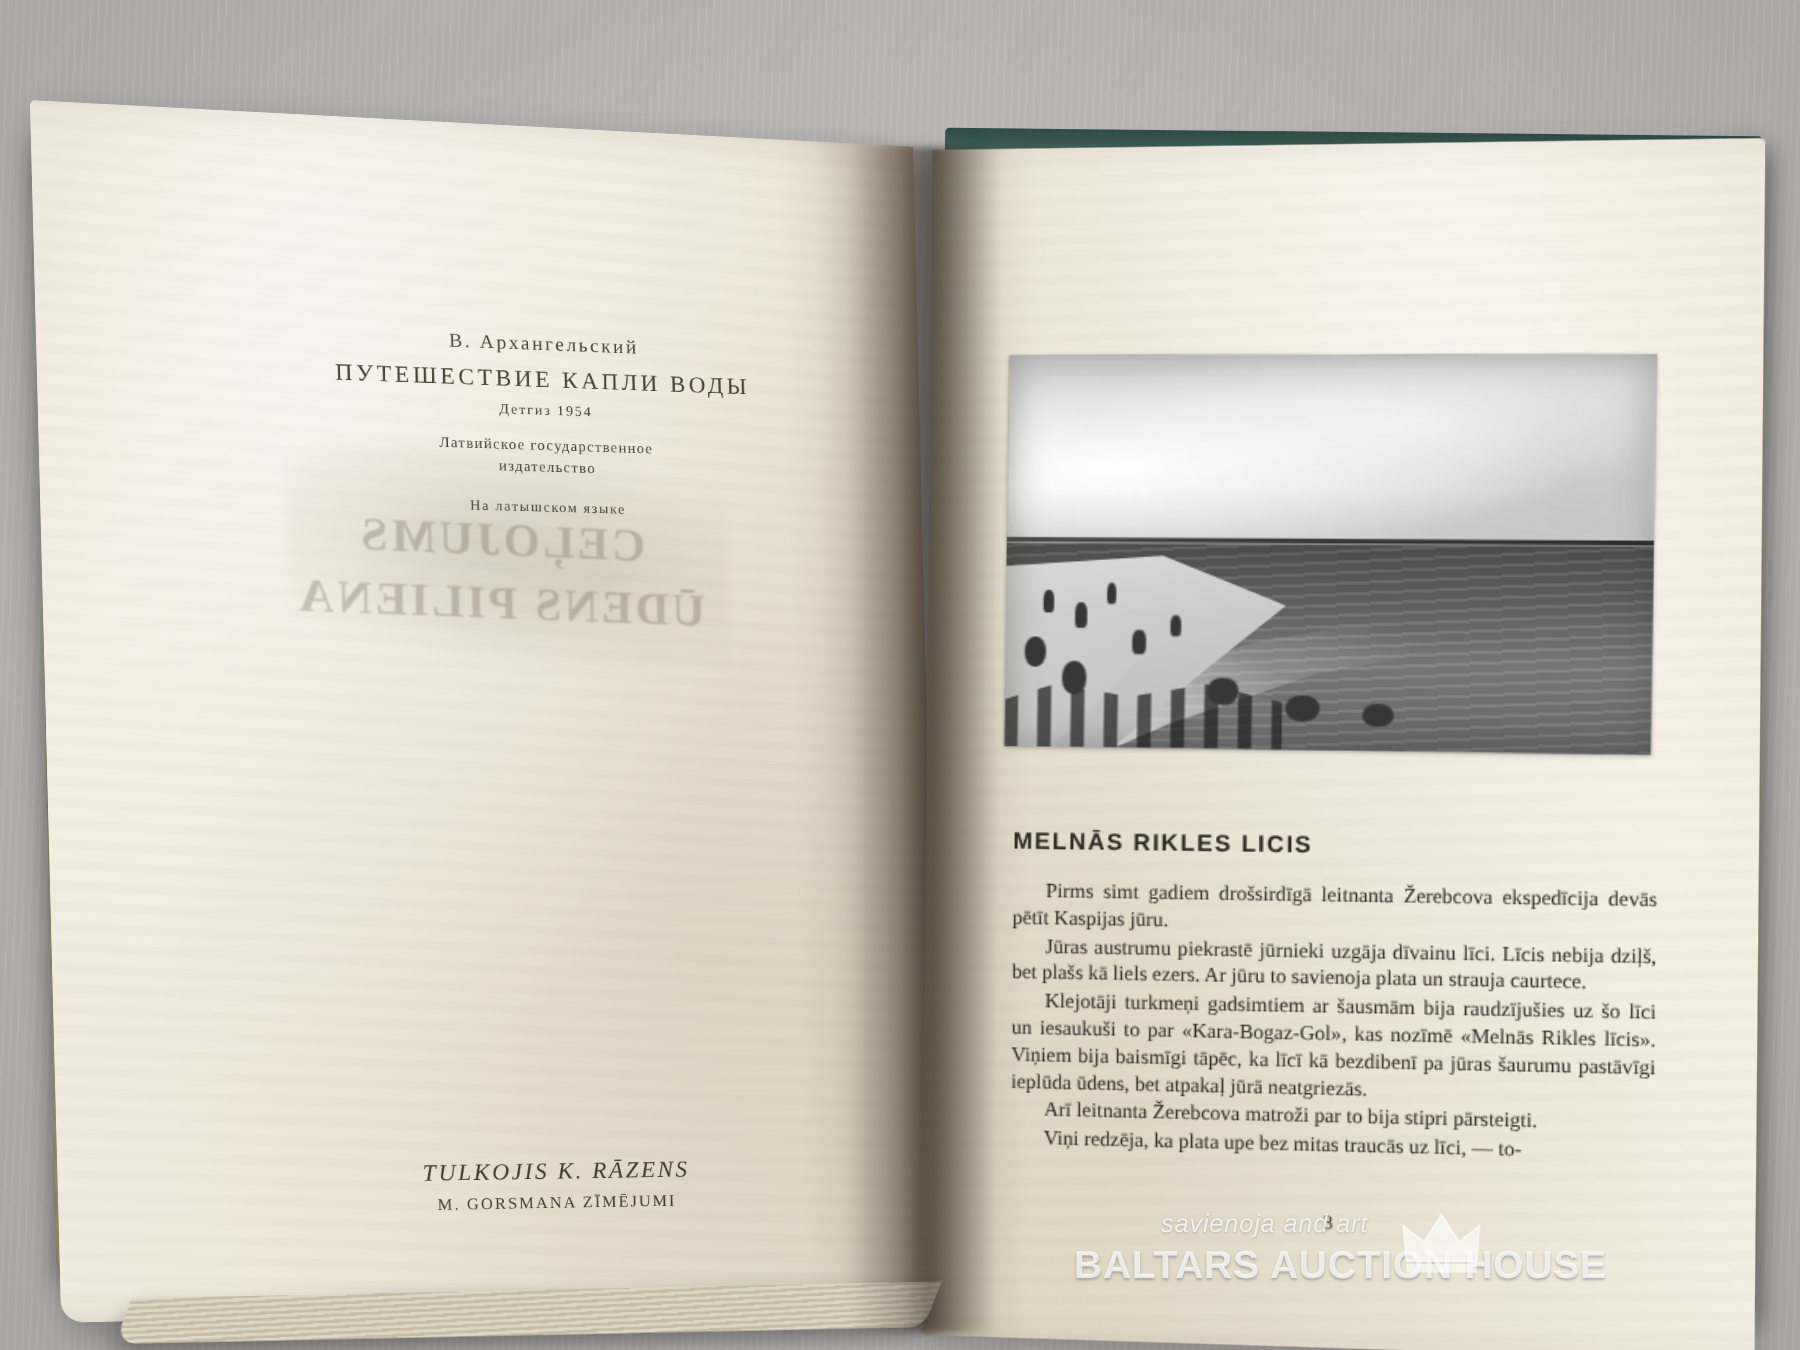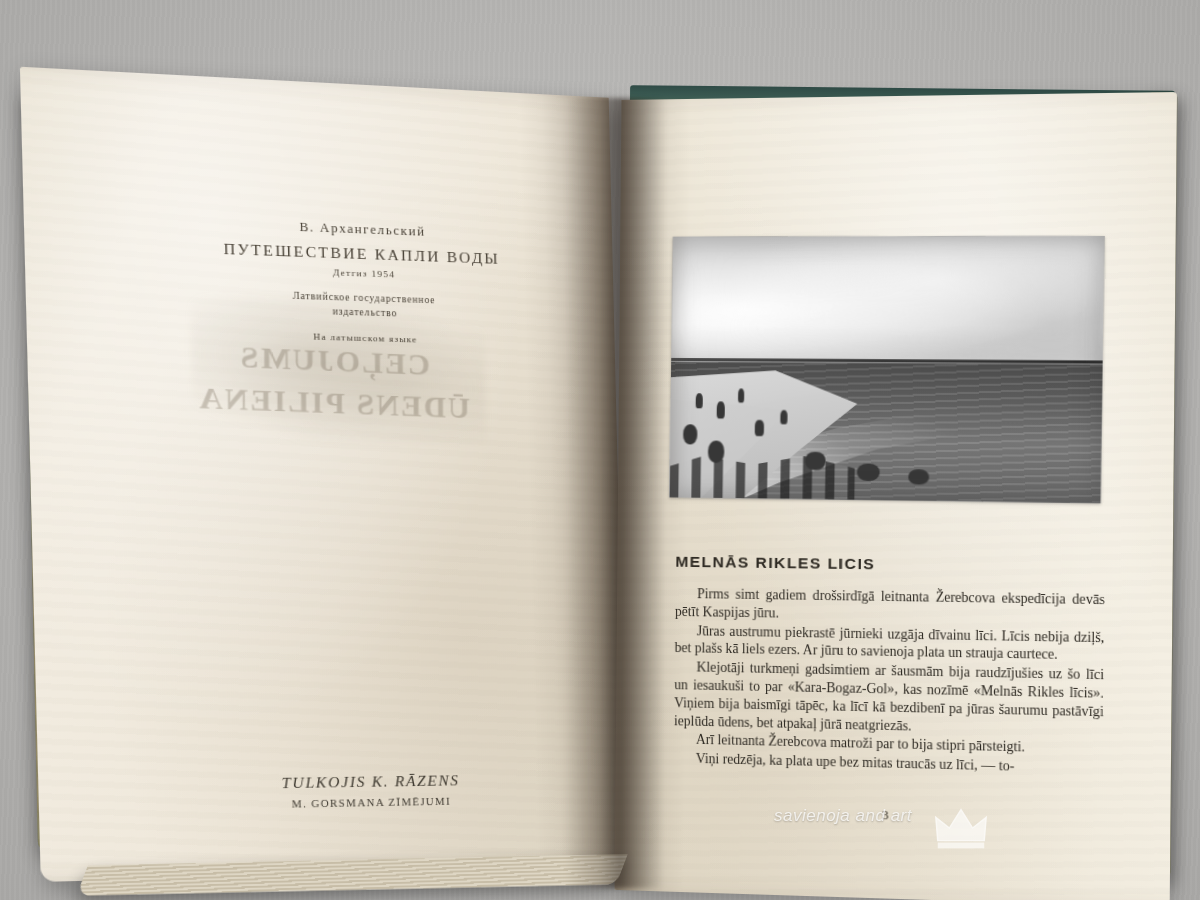--- a/index.html
+++ b/index.html
@@ -458,14 +458,15 @@
     <div class="gutter"></div>
   </div>
 
   <svg class="wm-crown" viewBox="0 0 64 64">
     <path d="M8 44 L6 20 L20 31 L32 12 L44 31 L58 20 L56 44 Z" fill="rgba(255,255,255,.78)" stroke="rgba(255,255,255,.9)" stroke-width="1.5"></path>
     <rect x="8" y="46" width="48" height="6" fill="rgba(255,255,255,.78)"></rect>
   </svg>
 
   <div class="watermark">
     <div class="wm-small">savienoja and art</div>
+    <div class="wm-main">BALTARS AUCTION HOUSE</div>
   </div>
 </div>
 
 </body></html>

